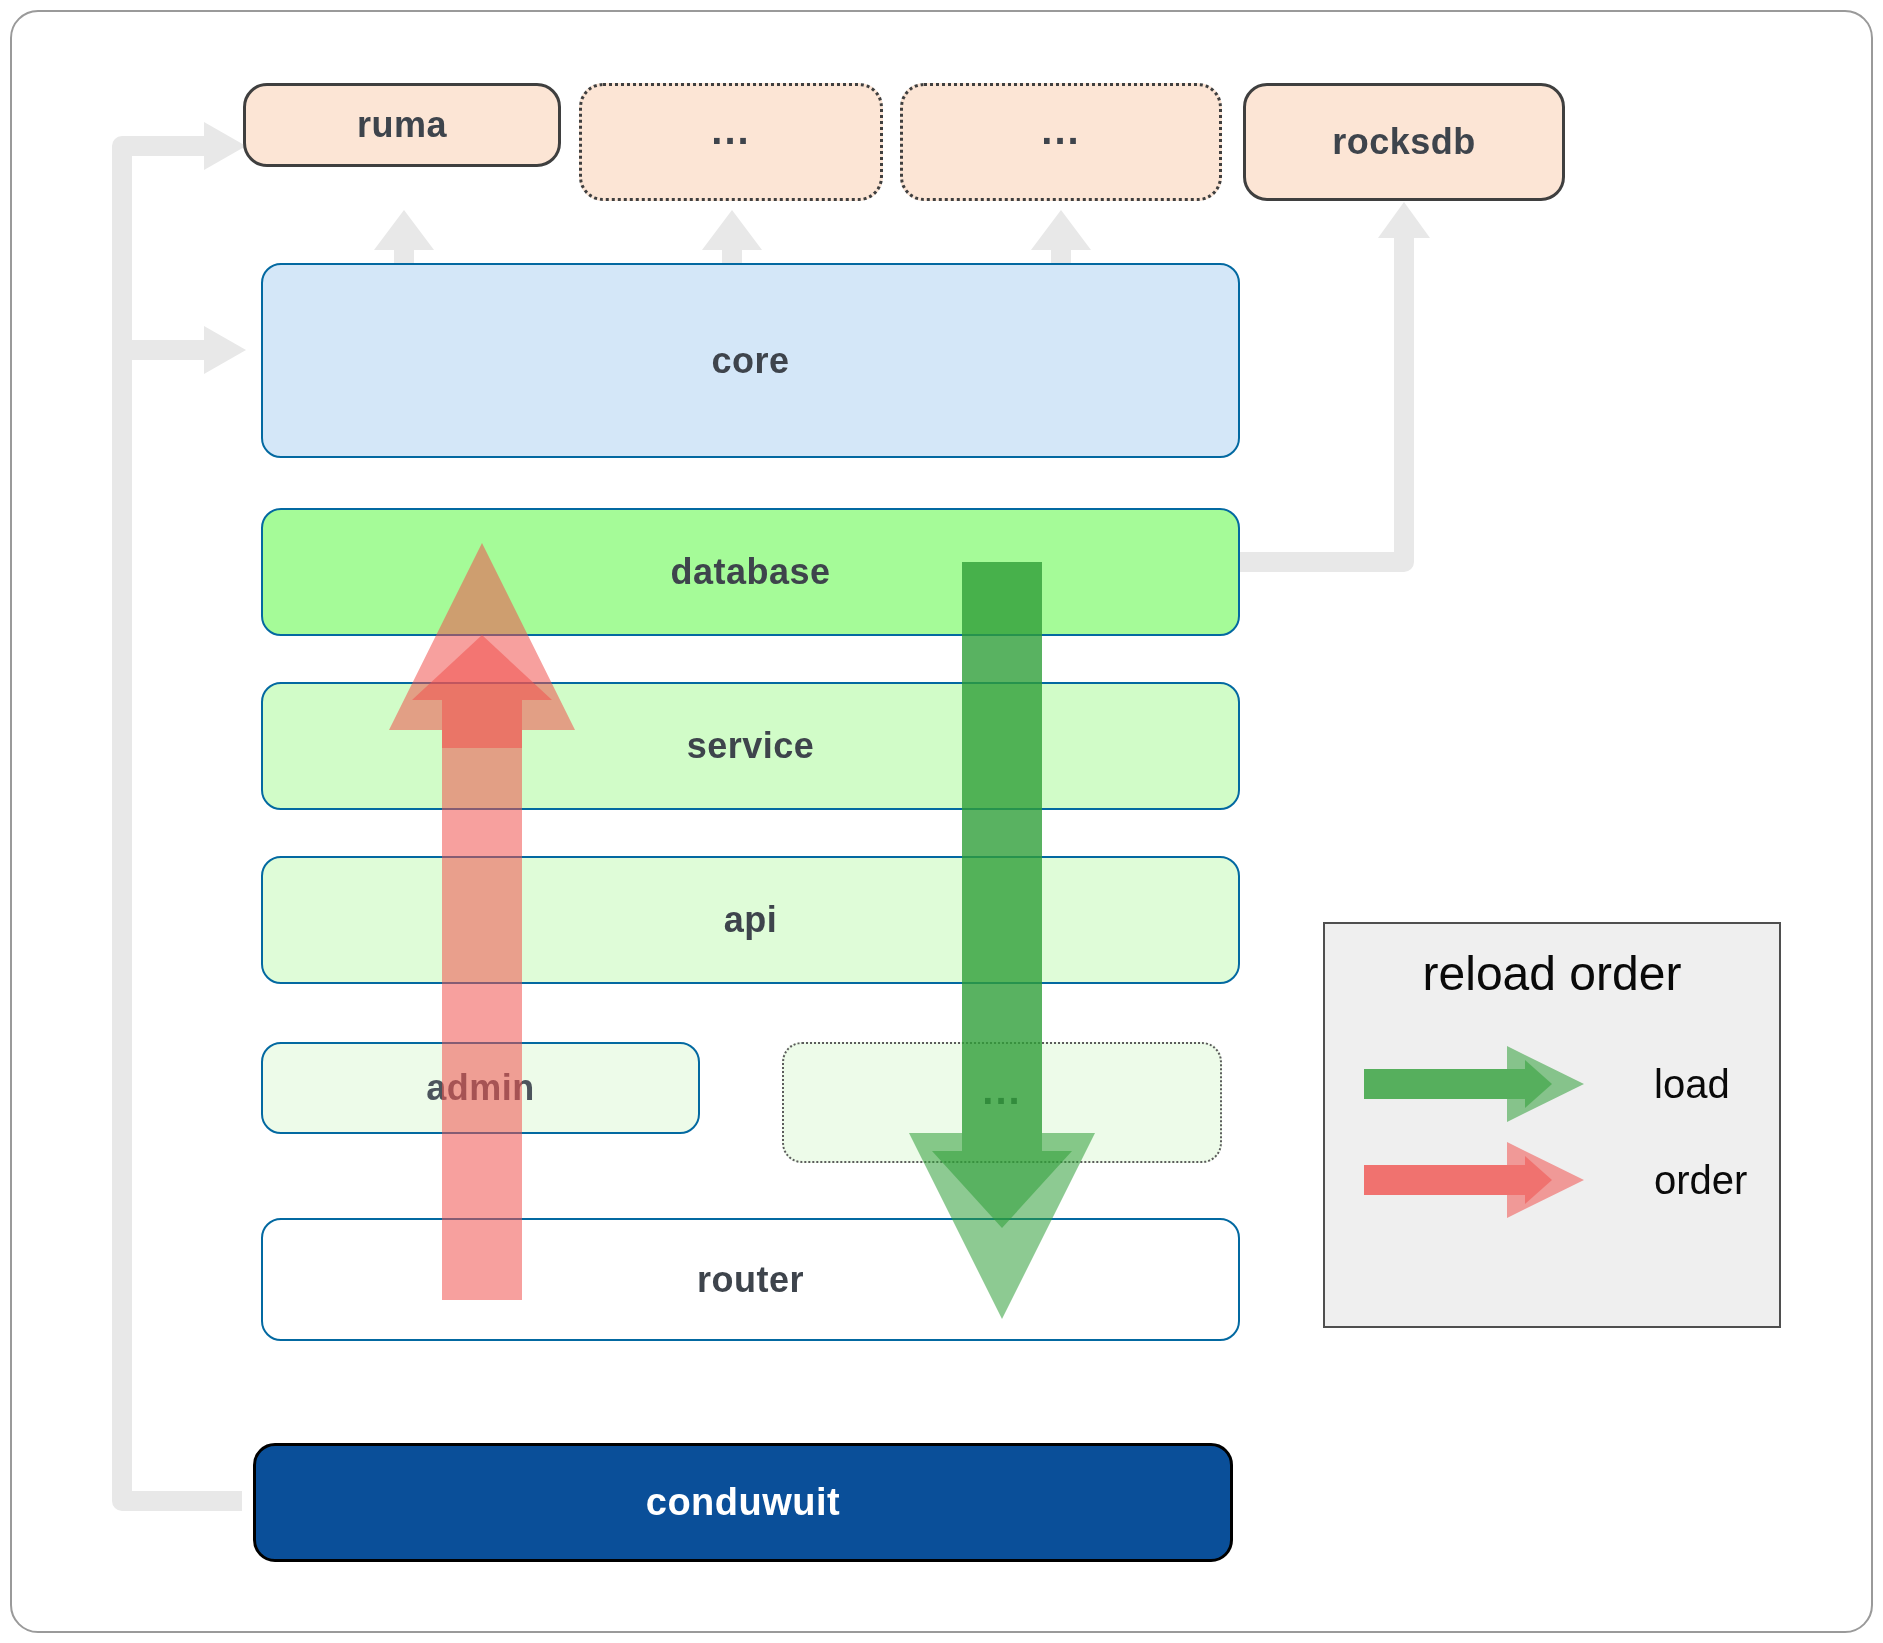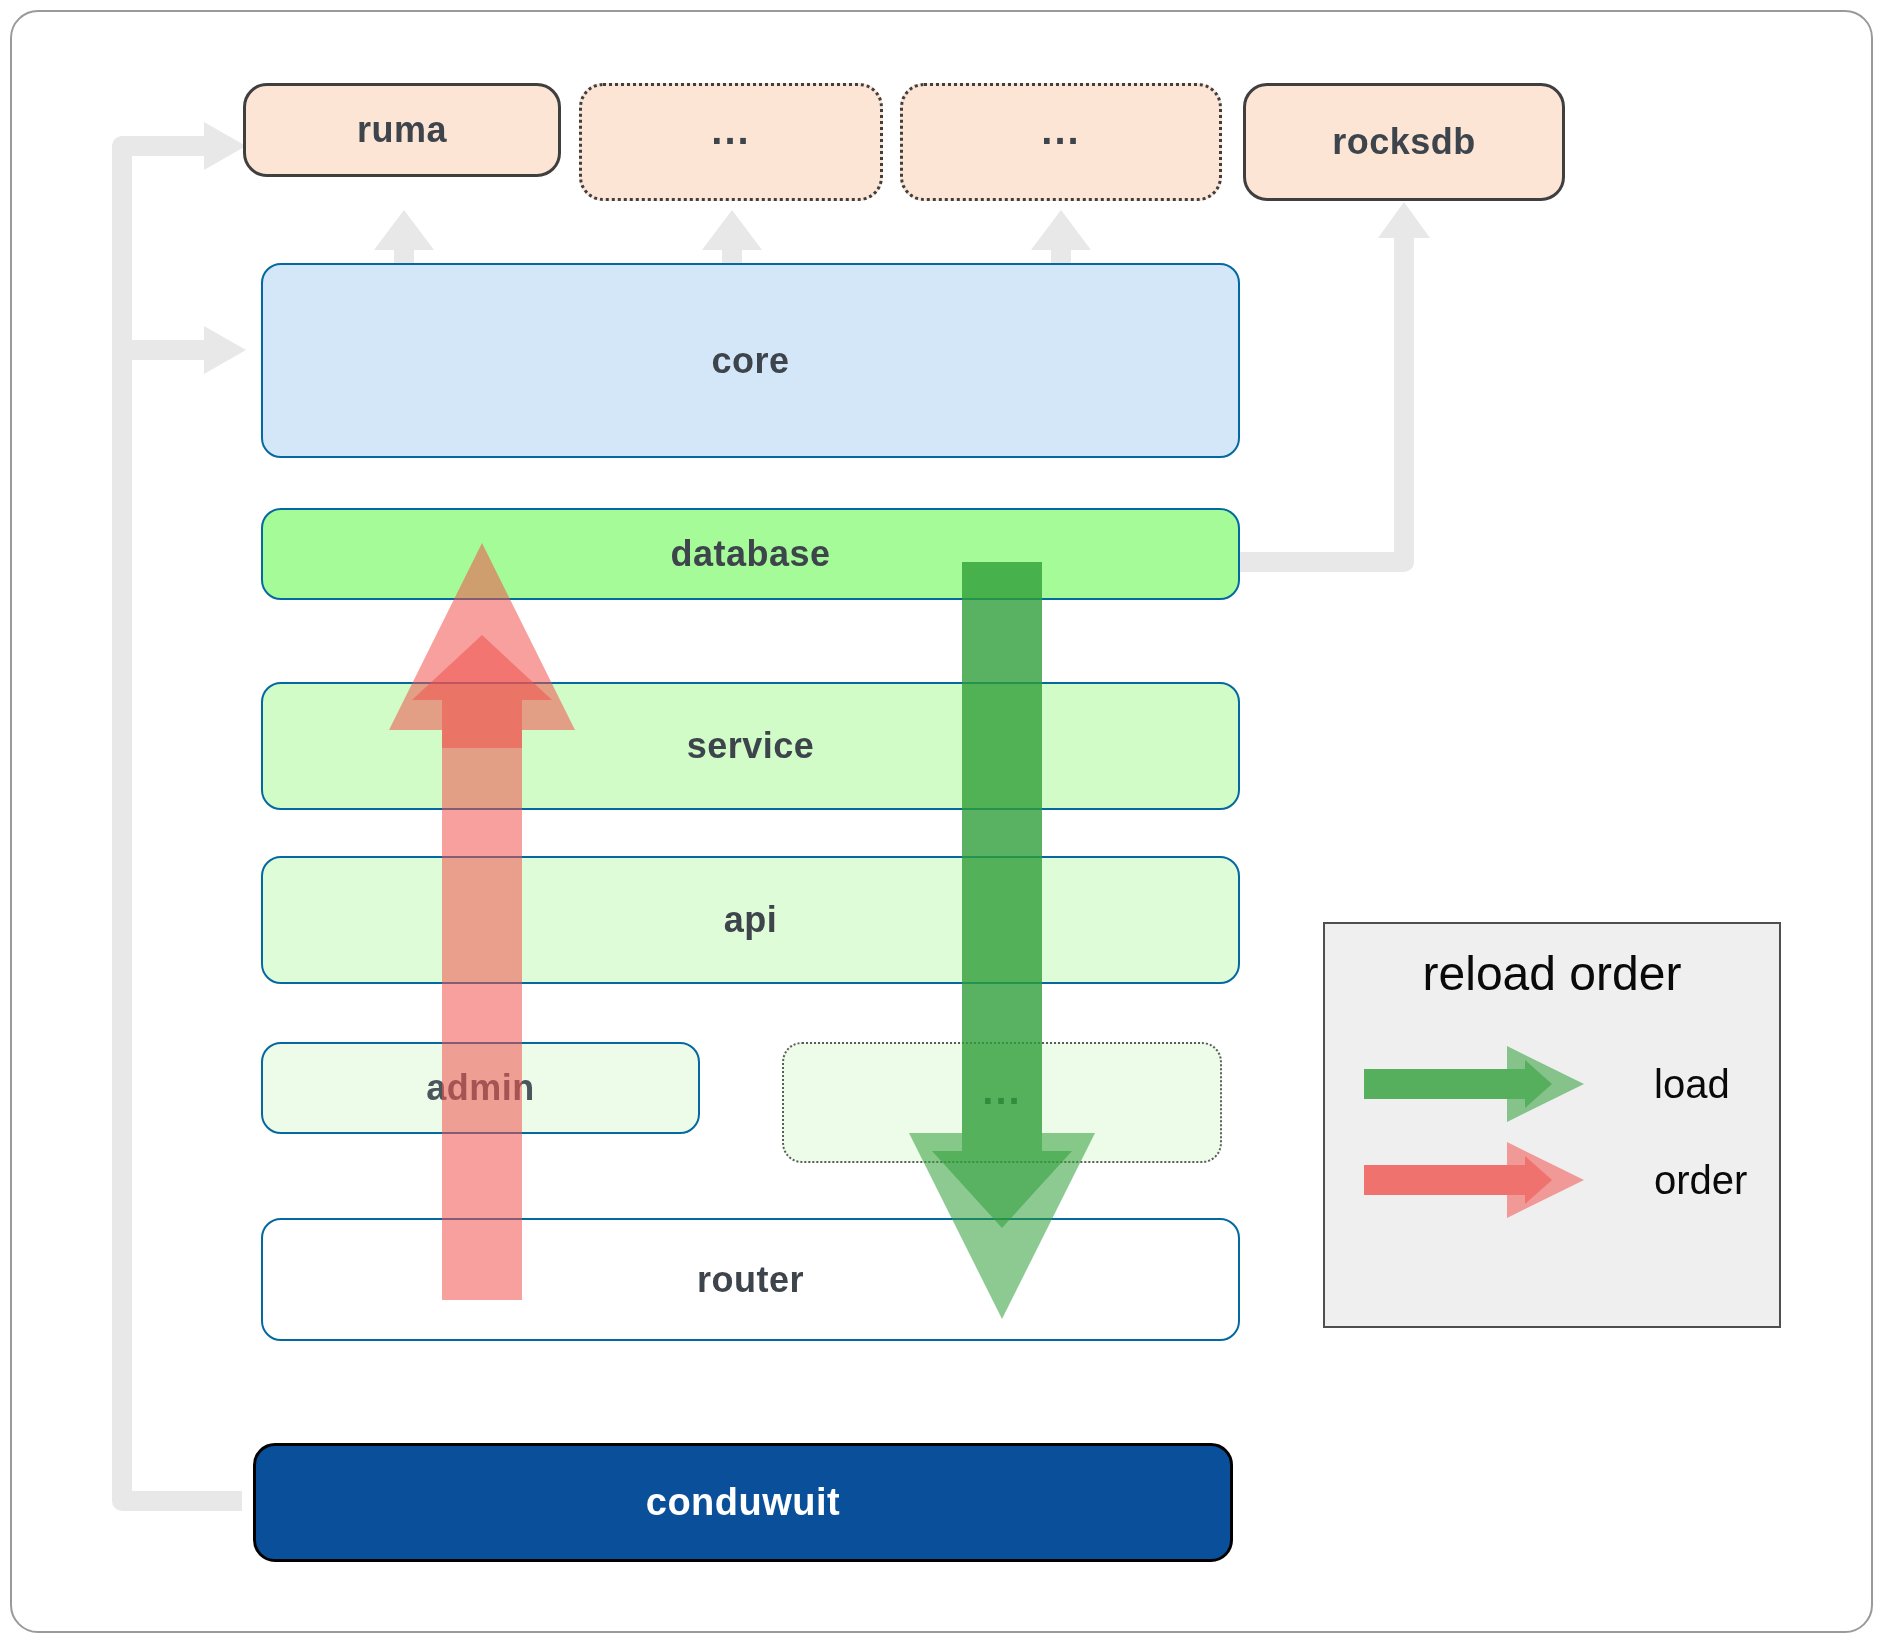--- a/index.html
+++ b/index.html
@@ -26,26 +26,26 @@
   .green1{ background:#a5fb98; }
   .green2{ background:#d1fcc8; }
   .green3{ background:#dffcd8; }
   .green4{ background:#edfbe9; }
   .white { background:#ffffff; }
   .navy  { background:#0a4f99; border:3px solid #000000; border-radius:22px;
            color:#ffffff; font-size:38px; }
   .muted { color:#4c545c; }
   .ellipsis { transform:translateY(-27%); font-size:40px; letter-spacing:2px; }
   
-  .n-ruma      { left:243px;  top:83px;   width:318px; height:94px; }
+  .n-ruma      { left:243px;  top:83px;   width:318px; height:84px; }
   .n-ext1      { left:579px;  top:83px;   width:304px; height:118px; }
   .n-ext2      { left:900px;  top:83px;   width:322px; height:118px; }
   .n-rocksdb   { left:1243px; top:83px;   width:322px; height:118px; }
   .n-core      { left:243px;  top:263px;  width:979px; height:195px; }
-  .n-database  { left:243px;  top:508px;  width:979px; height:92px; }
+  .n-database  { left:243px;  top:508px;  width:979px; height:128px; }
   .n-service   { left:243px;  top:682px;  width:979px; height:128px; }
   .n-api       { left:243px;  top:856px;  width:979px; height:128px; }
   .n-admin     { left:243px;  top:1042px; width:439px; height:92px; }
   .n-extadmin  { left:782px;  top:1042px; width:440px; height:121px; }
   .n-router    { left:243px;  top:1218px; width:979px; height:123px; }
   .n-conduwuit { left:242px;  top:1443px; width:980px; height:119px;margin-left:11px; }
   
   .legend {
     position:absolute; left:1323px; top:922px; width:458px; height:406px;
     background:#efefef; border:2px solid #4f4f4f; box-sizing:border-box;

